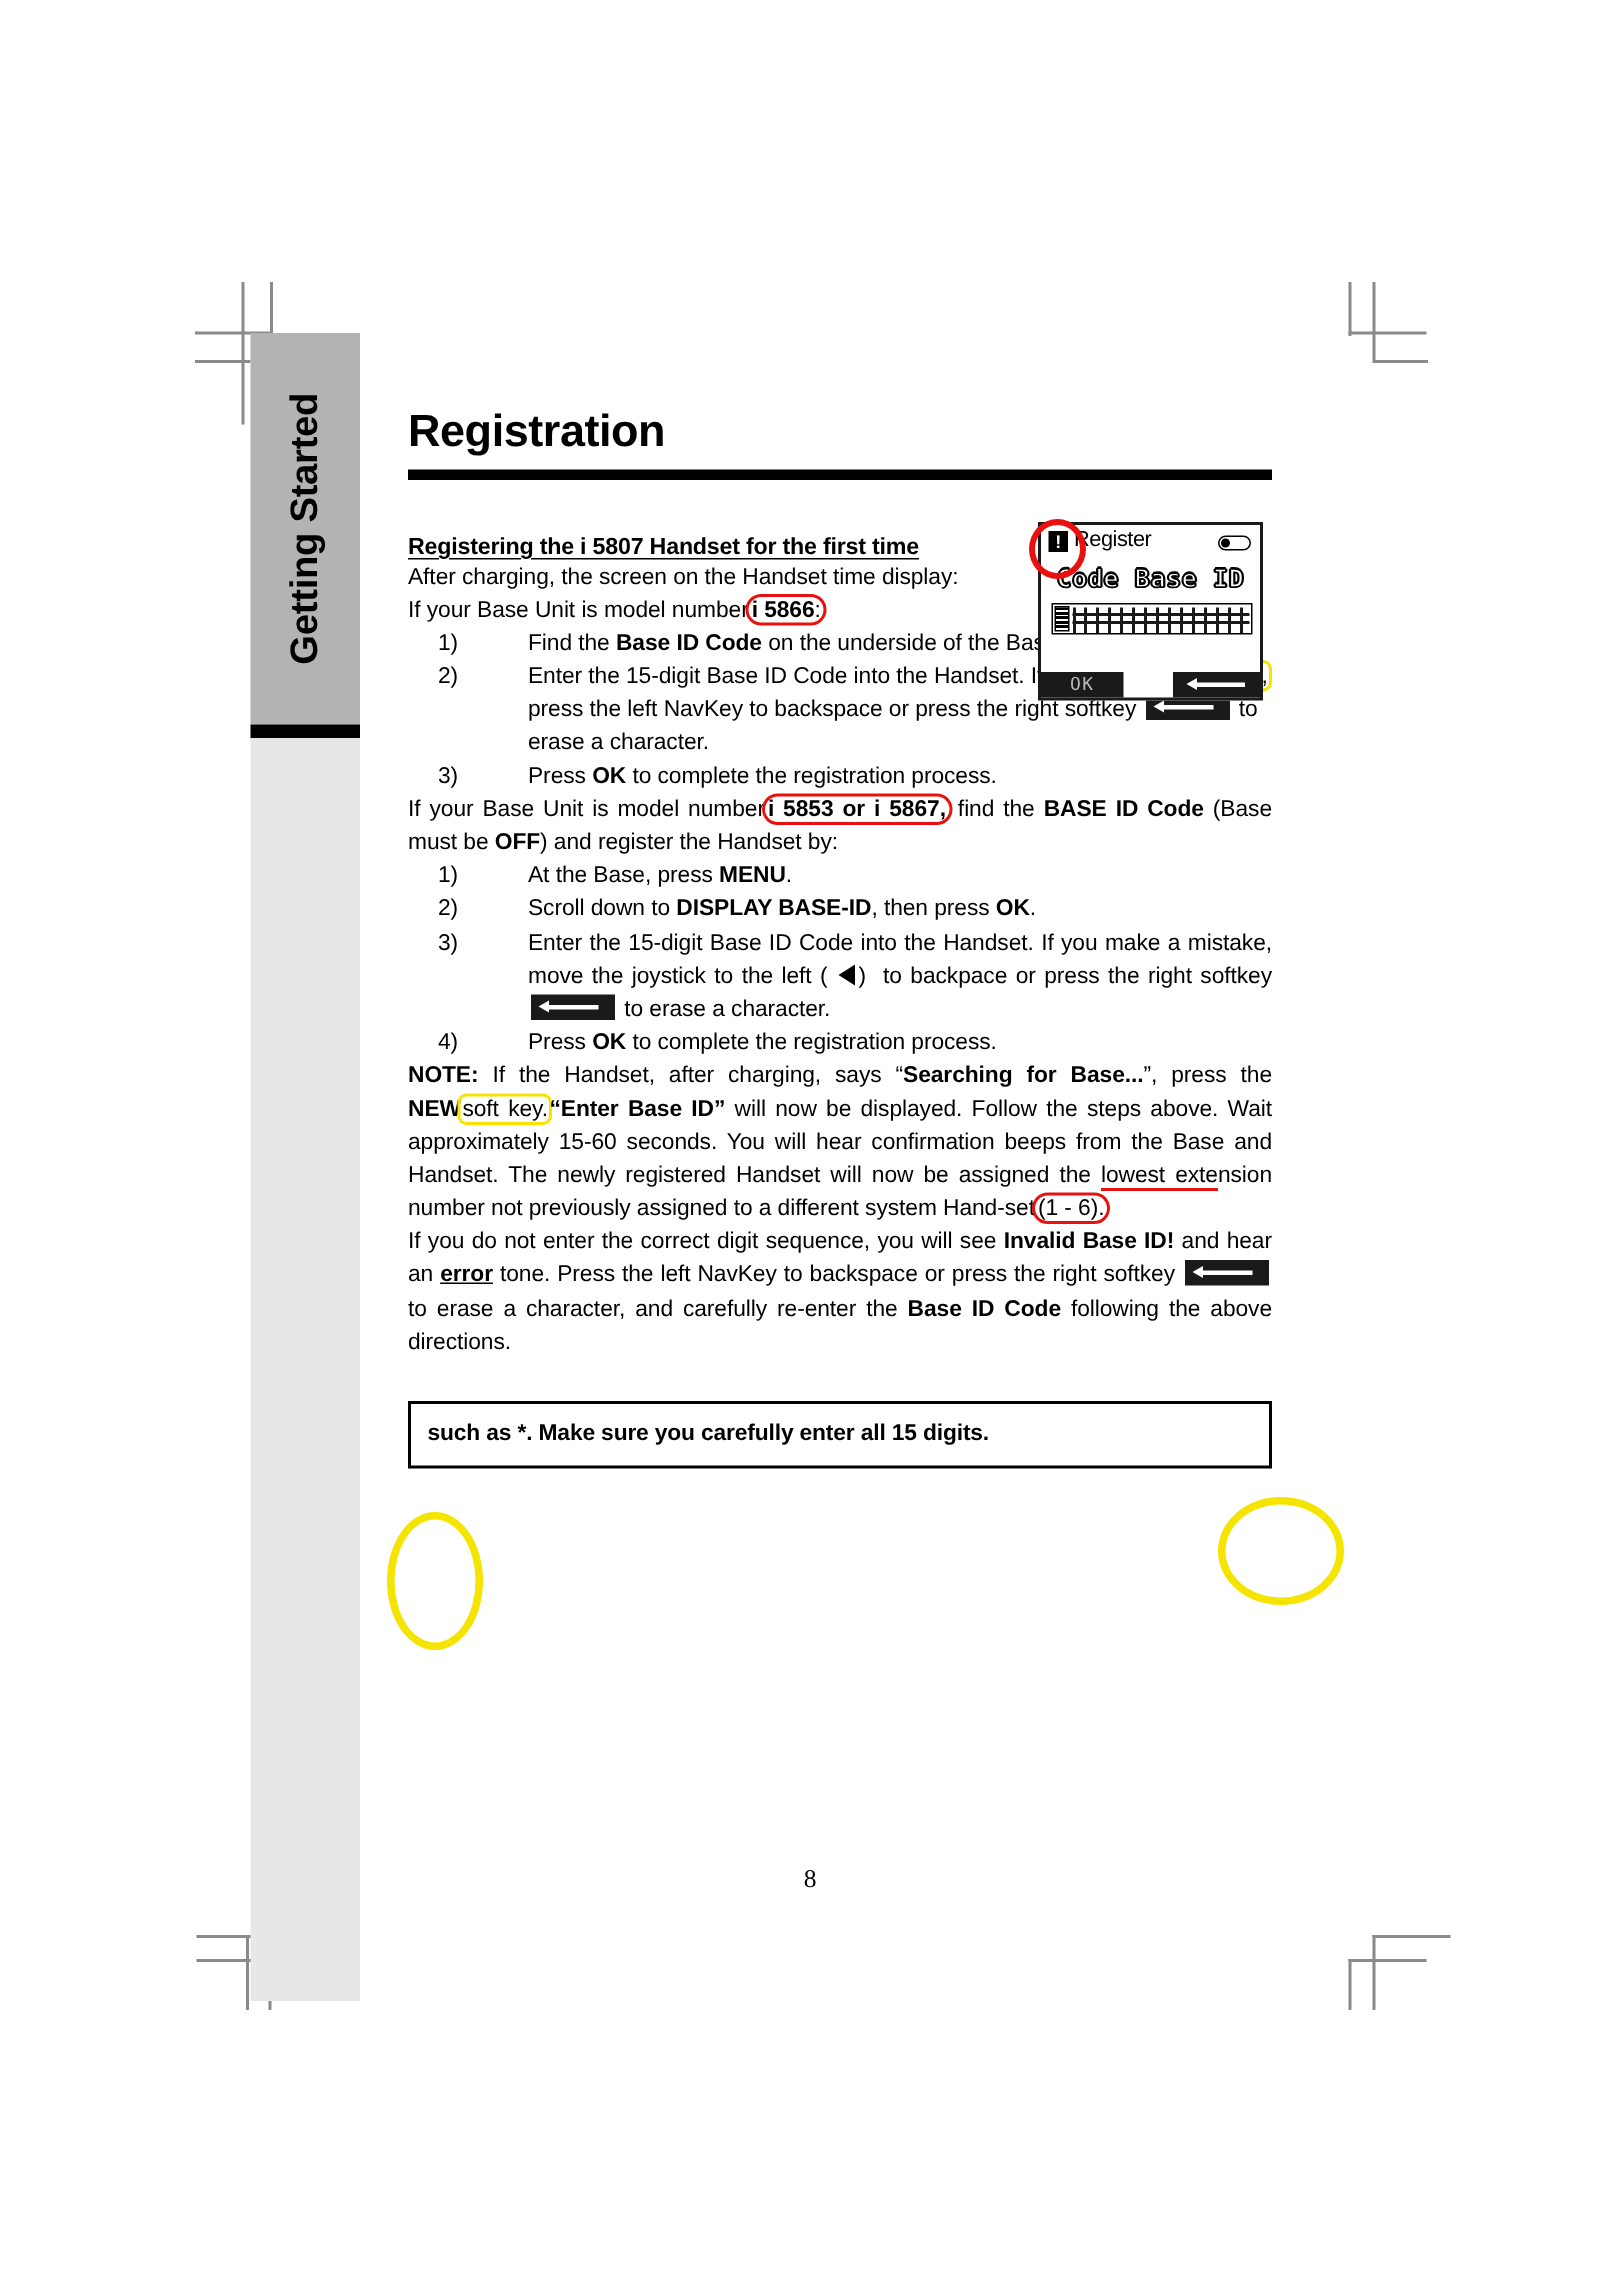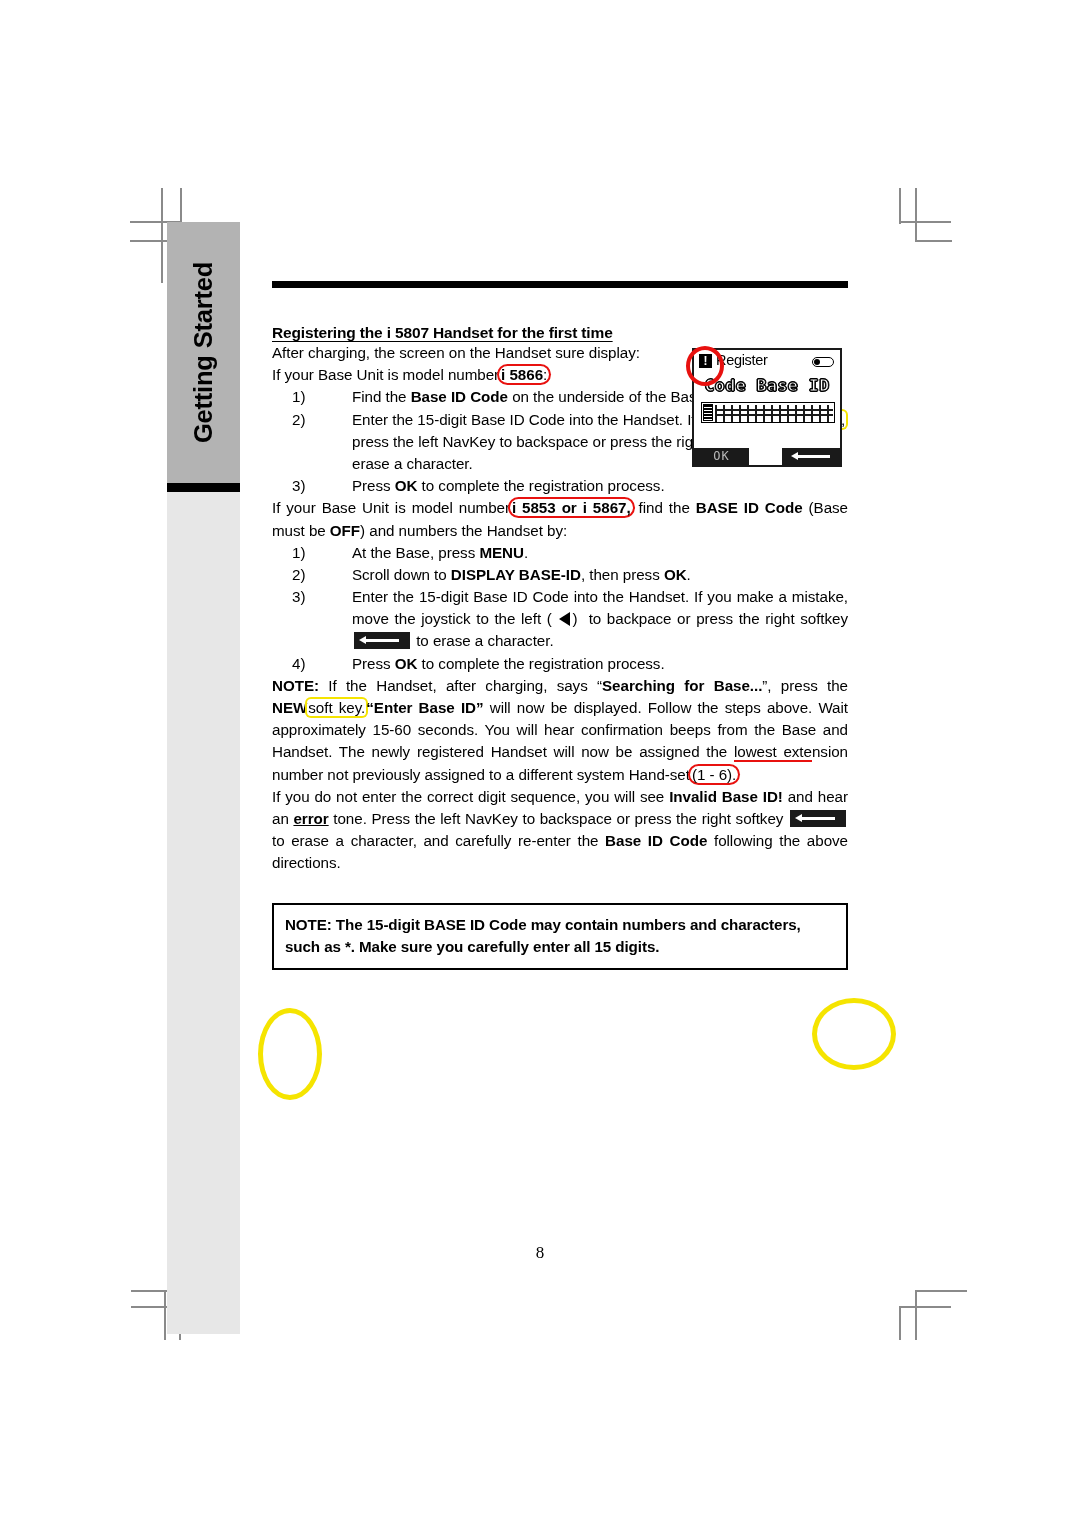--- a/index.html
+++ b/index.html
@@ -401,44 +401,45 @@
 
 <div id="side-tab"></div>
 <div id="side-tab-rule"></div>
 <div id="side-strip-lower"></div>
 <div id="side-tab-label">
   <span>Getting Started</span>
 </div>
 
 <div id="content">
 
+  <h1 id="page-title">Registration</h1>
   <div id="title-rule"></div>
 
   <div id="section-heading">Registering the i 5807 Handset for the first time</div>
 
-  <p class="body mt18">After charging, the screen on the Handset sure display:</p>
+  <p class="body mt18">After charging, the screen on the Handset time display:</p>
 
   <p class="body mt30"><span>If your Base Unit is model number</span><span class="ann-red-box"><b>i 5866</b><span>:</span></span></p>
 
   <ol class="steps">
     <li>
       <span class="num">1)</span>
       <span>Find the <b>Base ID Code</b> on the underside of the Base Unit.</span>
     </li>
     <li>
       <span class="num">2)</span>
       <span>Enter the 15-digit Base ID Code into the Handset. If you make a <span class="ann-yellow-box">mis</span> <span class="ann-yellow-box">take,</span> press the left NavKey to backspace or press the right softkey <span class="softkey-arrow"></span> to erase a character.</span>
     </li>
     <li>
       <span class="num">3)</span>
       <span>Press <b>OK</b> to complete the registration process.</span>
     </li>
   </ol>
 
-  <p class="body mt26 just"><span>If your Base Unit is model number</span><span class="ann-red-box"><b>i 5853 or i 5867,</b></span><span> find the </span><b>BASE ID Code</b><span> (Base must be </span><b>OFF</b><span>) and numbers the Handset by:</span></p>
+  <p class="body mt26 just"><span>If your Base Unit is model number</span><span class="ann-red-box"><b>i 5853 or i 5867,</b></span><span> find the </span><b>BASE ID Code</b><span> (Base must be </span><b>OFF</b><span>) and register the Handset by:</span></p>
 
   <ol class="steps wide">
     <li>
       <span class="num">1)</span>
       <span>At the Base, press <b>MENU</b>.</span>
     </li>
     <li>
       <span class="num">2)</span>
       <span>Scroll down to <b>DISPLAY BASE-ID</b>, then press <b>OK</b>.</span>
     </li>
@@ -450,21 +451,20 @@
       <span class="num">4)</span>
       <span>Press <b>OK</b> to complete the registration process.</span>
     </li>
   </ol>
 
   <p class="body mt30 just"><b>NOTE:</b><span> If the Handset, after charging, says “</span><b>Searching for Base...</b><span>”, press the </span><b>NEW</b><span class="ann-yellow-box">soft key.</span><b>“Enter Base ID”</b><span> will now be displayed. Follow the steps above. Wait approximately 15-60 seconds. You will hear confirmation beeps from the Base and Handset. The newly registered Handset will now be assigned the </span><span class="ann-red-underline">lowest exte</span><span>nsion number not previously assigned to a different system Hand-</span><span>set</span><span class="ann-red-box">(1 - 6).</span></p>
 
   <p class="body mt30 just"><span>If you do not enter the correct digit sequence, you will see </span><b>Invalid Base ID!</b><span> and hear an </span><b class="u">error</b><span> tone. Press the left NavKey to backspace or press the right softkey </span><span class="softkey-arrow"></span><span> to erase a character, and carefully re-enter the </span><b>Base ID Code</b><span> following the above directions.</span></p>
 
   <div id="boxed-note">
-    <div>NOTE: The 15-digit BASE ID Code may contain numbers and characters,</div>
     <div>such as *.  Make sure you carefully enter all 15 digits.</div>
   </div>
 
 </div>
 
 <div id="lcd">
   <div id="lcd-top">
     <div class="lcd-bang">!</div>
     <div class="lcd-register">Register</div>
     <div class="lcd-batt"></div>

